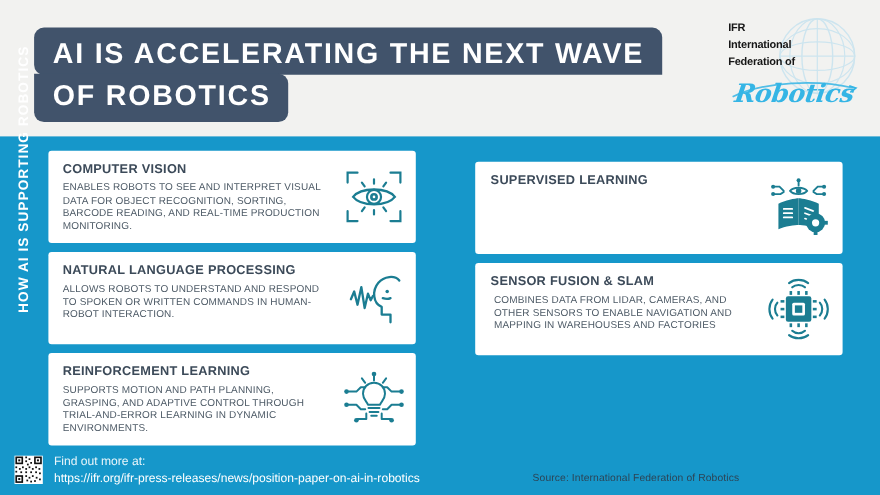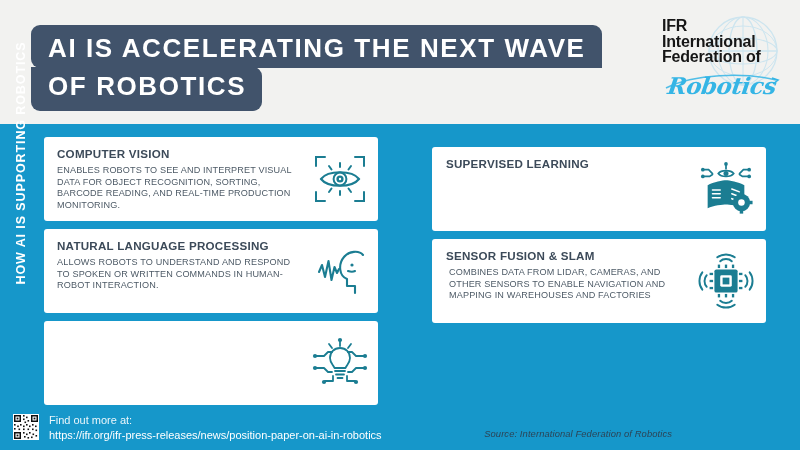--- a/index.html
+++ b/index.html
@@ -16,21 +16,21 @@
 
   .title-wrap { position:absolute; left:31px; top:25px; }
   .title-line { display:block; background:#41536b; color:#ffffff;
     font-weight:bold; font-size:26px; letter-spacing:1.6px; line-height:1;
     padding:10px 16px 9px 17px; width:max-content; }
   .title-line1 { border-radius:9px 9px 0 9px; padding-bottom:7px; }
   .title-line2 { border-radius:0 9px 9px 9px; margin-top:-1px; padding-top:6px; padding-bottom:12px;text-align:center; }
 
   .logo { position:absolute; right:18px; top:12px; width:120px; height:88px; }
   .logo .globe { position:absolute; right:2px; top:2px; width:74px; height:74px; opacity:.5; }
-  .logo .ltext { position:absolute; left:0; top:6px; font-weight:bold; font-size:16px;
+  .logo .ltext { position:absolute; left:0; top:6px; font-weight:bold; font-size:10px;
     line-height:15.5px; color:#161616; letter-spacing:-0.2px; }
   .logo .lscript { position:absolute; left:6px; top:60px; font-family:"DejaVu Serif", serif;
     font-style:italic; font-weight:bold; font-size:23px; color:#35b5e5; letter-spacing:-0.5px;
     transform:skewX(-8deg); }
   .logo .swoosh { position:absolute; left:2px; top:56px; width:116px; height:30px; }
 
   
   .band { position:absolute; left:0; top:124px; width:800px; height:326px; background:#1697ca; }
 
   .sidebar-label {
@@ -65,21 +65,21 @@
     width:58px; height:58px; }
   .col-right .card .icon { right:12px; width:56px; height:56px; }
 
   
   .footer { position:absolute; left:0; bottom:0; width:688px; height:44px; }
   .qr { position:absolute; left:13px; top:8px; width:26px; height:26px; }
   .ftext { position:absolute; left:49px; top:7px; color:#eaf6fb;
     font-size:11px; line-height:14.5px; }
   .ftext .l2 { color:#ffffff; }
   .source { position:absolute; right:16px; top:22px; font-size:9.4px;
-    font-style:italic; color:#2c4456; letter-spacing:.1px;text-align:center; }
+    color:#2c4456; letter-spacing:.1px;text-align:center; }
 </style>
 </head>
 <body>
 
 <div class="header">
 
   <div class="title-wrap">
     <span class="title-line title-line1">AI IS ACCELERATING THE NEXT WAVE</span>
     <span class="title-line title-line2">OF ROBOTICS</span>
   </div>
@@ -140,20 +140,22 @@
         <g fill="none" stroke="#1b7d92" stroke-width="2.1" stroke-linecap="round" stroke-linejoin="round">
           <path d="M44 51 V44 H36 V37 C28 34, 27 22, 33 15 C38 9, 48 8, 52 13"></path>
           <circle cx="41" cy="23" r="1.6" fill="#1b7d92" stroke="none"></circle>
           <path d="M37 29 c3 1, 5 1, 7 0"></path>
           <path d="M8 30 l3-7 3 12 3.5-16 3 19 3-13 2.5 6 2-4"></path>
         </g>
       </svg>
     </div>
 
     <div class="card">
+      <div class="ctitle">REINFORCEMENT LEARNING</div>
+      <div class="cbody">SUPPORTS MOTION AND PATH PLANNING, GRASPING, AND ADAPTIVE CONTROL THROUGH TRIAL-AND-ERROR LEARNING IN DYNAMIC ENVIRONMENTS.</div>
       <svg class="icon" viewBox="0 0 58 58">
         <g fill="none" stroke="#1b7d92" stroke-width="1.8" stroke-linecap="round" stroke-linejoin="round">
           <path d="M29 14 c-6 0 -10 4.5 -10 10 c0 5 3.5 7 4.5 10 h11 c1-3 4.5-5 4.5-10 c0-5.5-4-10-10-10 Z"></path>
           <path d="M24 37 h10 M25 40.5 h8 M26.5 44 h5"></path>
           <path d="M5 22 h8 l4-4 h4 M5 34 h8 l4 4 h4"></path>
           <path d="M53 22 h-8 l-4-4 h-4 M53 34 h-8 l-4 4 h-4"></path>
           <path d="M29 7 v5 M18 10 l3 4 M40 10 l-3 4"></path>
           <path d="M14 47 h8 v-5 M44 47 h-8 v-5"></path>
         </g>
         <g fill="#1b7d92">

